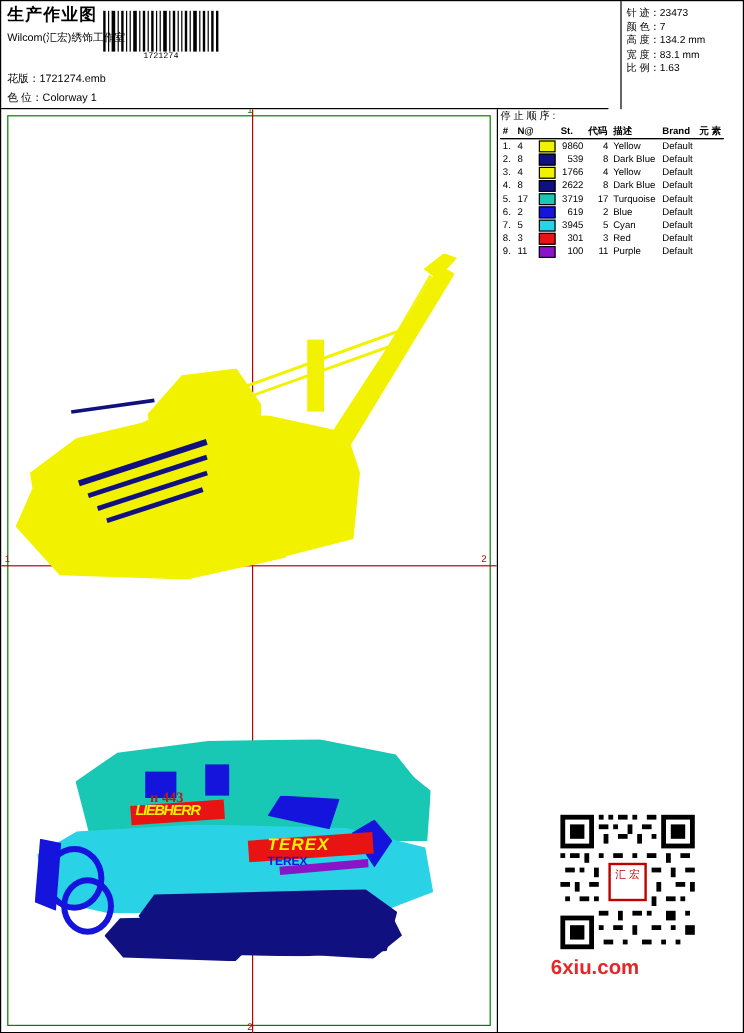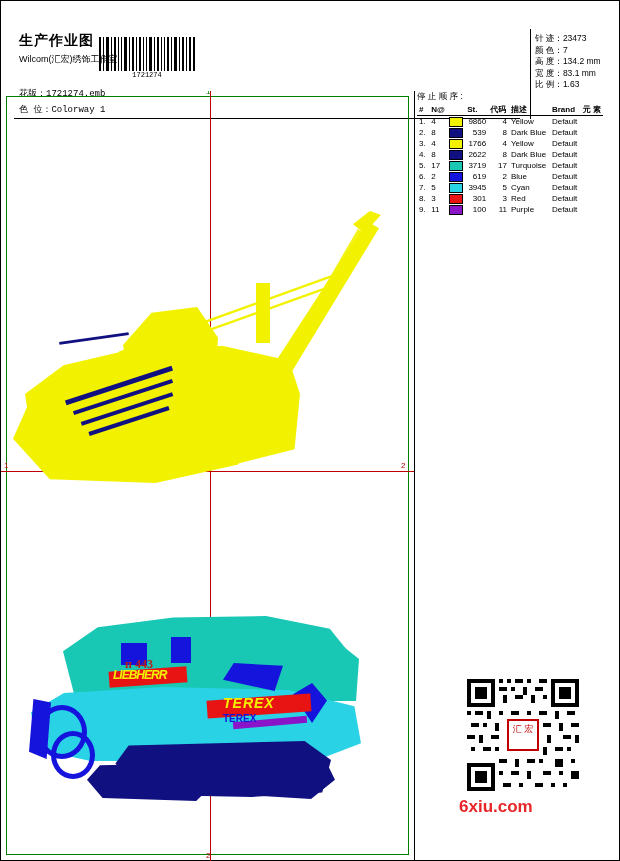--- a/index.html
+++ b/index.html
@@ -19,44 +19,42 @@
     width: 620px;
     height: 861px;
     box-sizing: border-box;
     border: 1px solid #000000;
     background: #ffffff;
   }
 
   
   .header {
     position: absolute;
-    left: 13px; top: 0;
+    left: 0; top: 0;
     width: 506px;
     height: 90px;
     border-bottom: 1px solid #000000;
     box-sizing: border-box;
-    margin-top: 28px;
   }
   .header-title {
     position: absolute;
     left: 5px; top: 3px;
     font-size: 14px;
     font-weight: bold;
     letter-spacing: 1px;
   }
   .header-sub {
     position: absolute;
     left: 5px; top: 24px;
     font-size: 9px;
   }
   .header-field {
     position: absolute;
     left: 5px;
     font-size: 9px;
-    font-family: Liberation Mono, monospace;
   }
   .hf-1 { top: 58px; }
   .hf-2 { top: 74px; }
 
   .barcode {
     position: absolute;
     left: 85px; top: 8px;
     width: 96px;
     height: 42px;
   }

